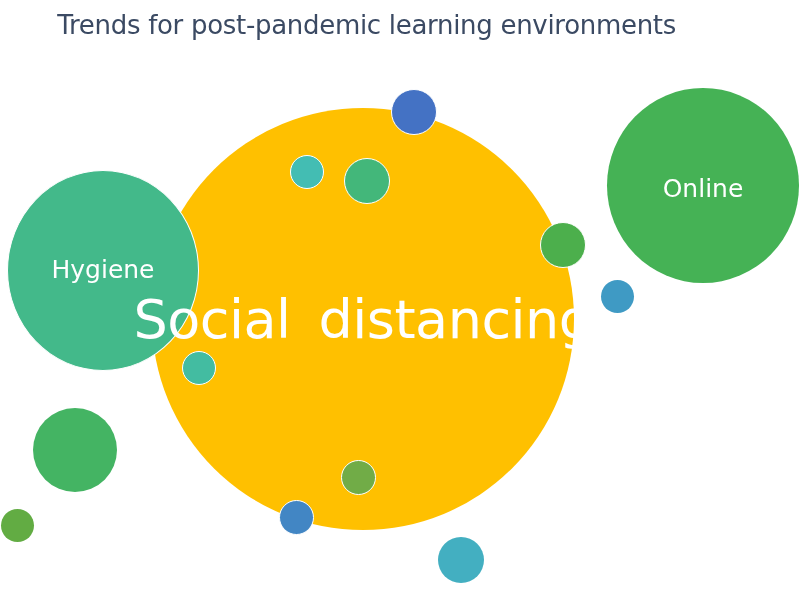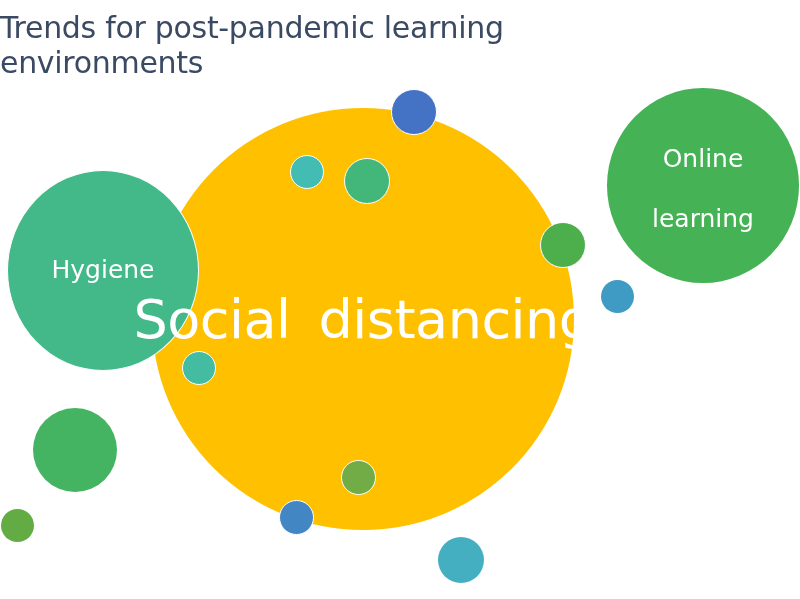--- a/index.html
+++ b/index.html
@@ -1,19 +1,19 @@
 <!DOCTYPE html>
 <html><head>
 <meta charset="utf-8">
 <style>
   html, body { margin:0; padding:0; background:#ffffff; }
   body { width:800px; height:599px; position:relative; overflow:hidden;
          font-family: "DejaVu Sans", "Liberation Sans", sans-serif; }
-  .title { position:absolute; left:0; top:10px; width:676px; text-align:left;
-           font-size:30px; color:#3B4A63; letter-spacing:-0.3px; }
+  .title { position:absolute; left:0; top:10px; width:676px; text-align:right;
+           font-size:26px; color:#3B4A63; letter-spacing:-0.3px; }
   .bubble { position:absolute; border-radius:50%; box-sizing:border-box; }
   .bubble.edged { border:1.5px solid #ffffff; }
   .label { position:absolute; display:flex; align-items:center; justify-content:center;
            text-align:center; color:#ffffff; line-height:1.15;gap:28px; }
   .main-label { font-size:54px; line-height:1.15; letter-spacing:-0.5px; }
   .side-label { font-size:25px; line-height:1.28; }
 </style>
 </head>
 <body>
 
@@ -41,14 +41,13 @@
   <span>Social</span>
   <span>distancing</span>
 </div>
 
 <div class="label side-label" style="left:10px; top:235px; width:186px; height:70px; flex-direction:column;">
   <span>Hygiene</span>
 </div>
 
 <div class="label side-label" style="left:610px; top:154px; width:186px; height:70px; flex-direction:column;">
   <span>Online</span>
-  <span>learning</span>
 </div>
 
 </body></html>

